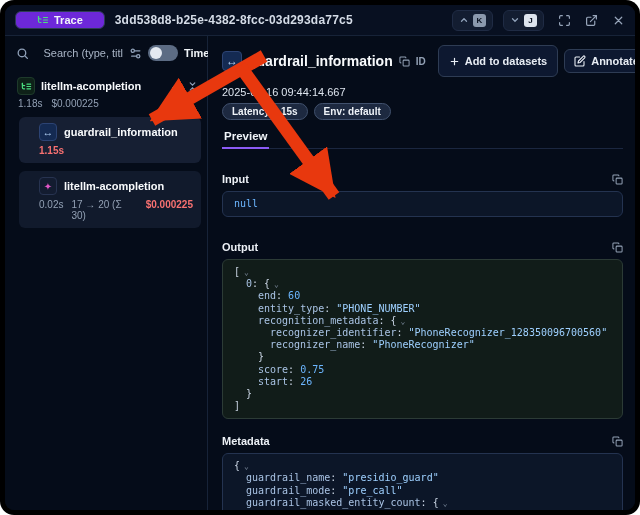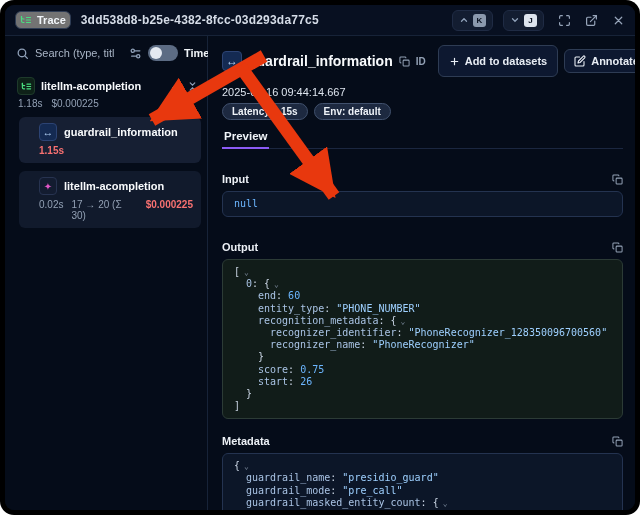--- a/index.html
+++ b/index.html
@@ -7,41 +7,41 @@
     font-family:"Liberation Sans", sans-serif; }
   .frame { position:absolute; inset:0; width:640px; height:515px; background:#000;
     border-radius:14px; }
   .window { position:absolute; left:5px; top:5px; right:5px; bottom:5px;
     background:#060d1b; border-radius:9px; overflow:hidden; display:flex; flex-direction:column; }
 
   
   .topbar { height:31px; flex:0 0 31px; display:flex; align-items:center; gap:10px;
     padding:0 10px; border-bottom:1px solid #172338; background:#081021; }
   .trace-pill { display:flex; align-items:center; gap:5px; border:1px solid #2e3c54;
-    background:#737373; border-radius:6px; padding:2px 4px; }
+    background:#6d28d9; border-radius:6px; padding:2px 21px; }
   .trace-pill .lbl { font-size:11px; font-weight:700; color:#f1f5f9; }
   .trace-id { font-size:12px; font-weight:600; color:#d5dce7; letter-spacing:.2px; }
   .tb-spacer { flex:1; }
   .nav-btn { display:flex; align-items:center; gap:4px; background:#131d31; border:1px solid #1f2b44;
     border-radius:6px; padding:3px 6px; cursor:pointer; }
   .kbd { width:13px; height:13px; border-radius:3px; font-size:8px; font-weight:700;
     display:flex; align-items:center; justify-content:center; color:#0b1322; }
   .kbd.k { background:#8b99ad; } .kbd.j { background:#dde4ee; }
   .tb-icon { color:#97a5ba; display:flex; cursor:pointer; margin-left:4px; }
 
   
   .content { flex:1; display:flex; min-height:0; }
   .sidebar { width:203px; flex:0 0 203px; border-right:1px solid #172338; background:#050c19;
     padding:9px 6px 8px 9px; }
   .main { flex:1; padding:9px 12px 0 14px; background:#050c19; position:relative; min-width:0; }
 
   
   .search-row { display:flex; align-items:center; gap:6px; padding:0 2px; }
   .search-input { flex:0 0 88px; width:88px; background:transparent; border:none; outline:none;
-    font-size:11px; color:#e2e8f0; font-family:"Liberation Sans",sans-serif; }
+    font-size:11px; color:#e2e8f0; font-family:"Liberation Sans",sans-serif;text-align:right; }
   .search-input::placeholder { color:#a9b5c6; }
   .toggle { width:30px; height:16px; border-radius:9px; background:#5c6c84; position:relative;
     flex:0 0 30px; cursor:pointer; }
   .toggle .knob { position:absolute; left:2px; top:2px; width:12px; height:12px; border-radius:50%;
     background:#e4e9f1; }
   .toggle-label { font-size:11px; font-weight:700; color:#f1f5f9; }
   .ic { display:flex; color:#8fa0b8; }
 
   .tree-root { margin-top:16px; display:flex; align-items:center; gap:6px; padding:0 3px; }
   .badge-ic { width:18px; height:18px; border-radius:4px; display:flex; align-items:center;

